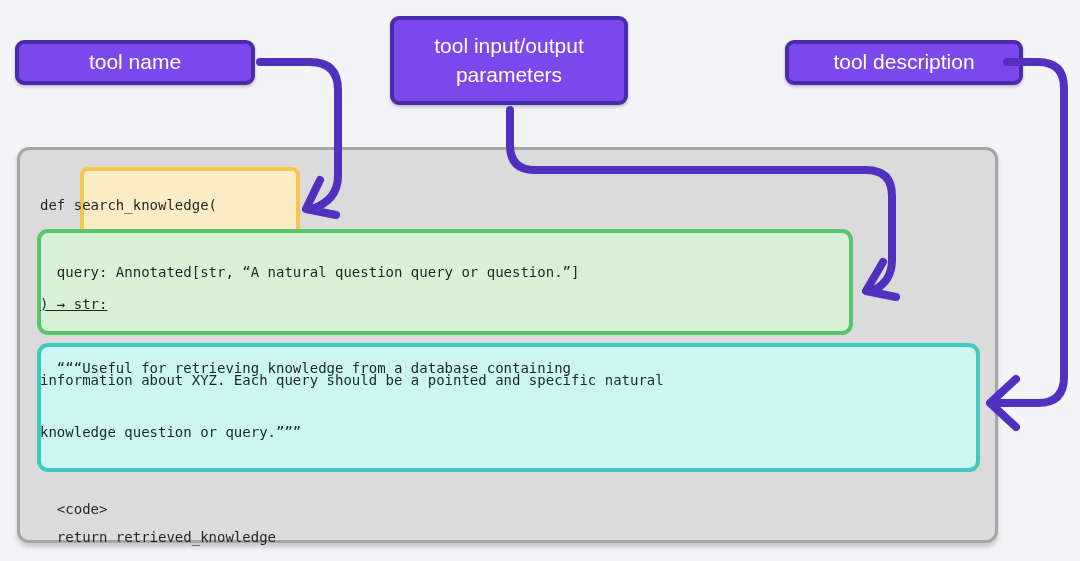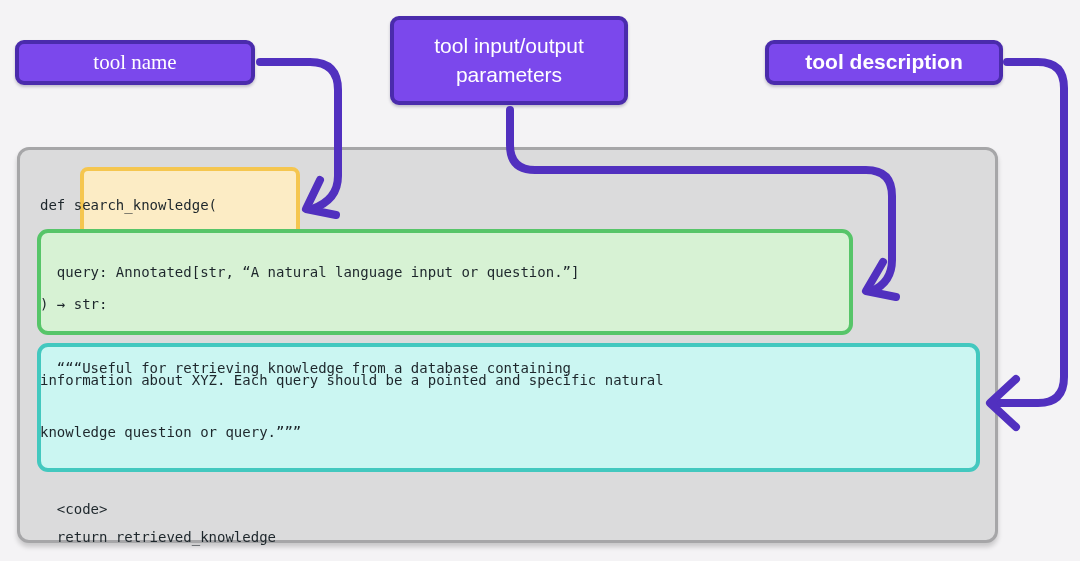--- a/index.html
+++ b/index.html
@@ -20,23 +20,23 @@
     color: #ffffff;
     font-size: 21px;
     font-weight: 500;
     display: flex;
     align-items: center;
     justify-content: center;
     text-align: center;
     line-height: 1.35;
     box-shadow: 0 2px 3px rgba(40,30,80,0.25);
   }
-  #label-tool-name        { left: 15px;  top: 40px; width: 240px; height: 45px; font-family: Liberation Serif, serif; }
+  #label-tool-name        { left: 15px;  top: 40px; width: 240px; height: 45px; }
   #label-tool-params      { left: 390px; top: 16px; width: 238px; height: 89px; padding: 0 20px; }
-  #label-tool-description { left: 765px; top: 40px; width: 238px; height: 45px; font-weight: bold; }
+  #label-tool-description { left: 785px; top: 40px; width: 238px; height: 45px; }
 
   
   #code-panel {
     position: absolute;
     left: 17px; top: 147px;
     width: 981px; height: 396px;
     background: #dbdbdc;
     border: 3px solid #a6a6a8;
     border-radius: 12px;
     box-shadow: 0 4px 5px rgba(0,0,0,0.18);
@@ -68,21 +68,21 @@
     height: 32px;
     line-height: 32px;
     white-space: pre;
     font-family: "DejaVu Sans Mono", "Liberation Mono", monospace;
     font-size: 14px;
     color: #1d262b;
     z-index: 3;
   }
   #cl0 { top: 189px; }
   #cl1 { top: 256px; }
-  #cl2 { top: 288px; }
+  #cl2 { top: 288px; text-decoration: underline; }
   #cl3 { top: 352px; text-align: right; }
   #cl4 { top: 364px; }
   #cl5 { top: 416px; }
   #cl6 { top: 493px; }
   #cl7 { top: 509px; margin-top: 12px; }
 
   
   #arrows {
     position: absolute;
     left: 0; top: 0;
@@ -111,21 +111,21 @@
   <span>tool description</span>
 </div>
 
 <div id="code-panel"></div>
 
 <div class="hl" id="hl-tool-name"></div>
 <div class="hl" id="hl-params"></div>
 <div class="hl" id="hl-description"></div>
 
 <div class="code-line" id="cl0">def search_knowledge(</div>
-<div class="code-line" id="cl1">  query: Annotated[str, “A natural language input or question.”]</div>
+<div class="code-line" id="cl1">  query: Annotated[str, “A natural question query or question.”]</div>
 <div class="code-line" id="cl2">) → str:</div>
 <div class="code-line" id="cl3">  “““Useful for retrieving knowledge from a database containing</div>
 <div class="code-line" id="cl4">information about XYZ. Each query should be a pointed and specific natural</div>
 <div class="code-line" id="cl5">knowledge question or query.”””</div>
 <div class="code-line" id="cl6">  &lt;code&gt;</div>
 <div class="code-line" id="cl7">  return retrieved_knowledge</div>
 
 <svg id="arrows" viewBox="0 0 1080 561" xmlns="http://www.w3.org/2000/svg">
   <g>
     <path d="M 260 62 H 310 Q 338 62 338 90 V 176 Q 338 200 312 209"></path>

